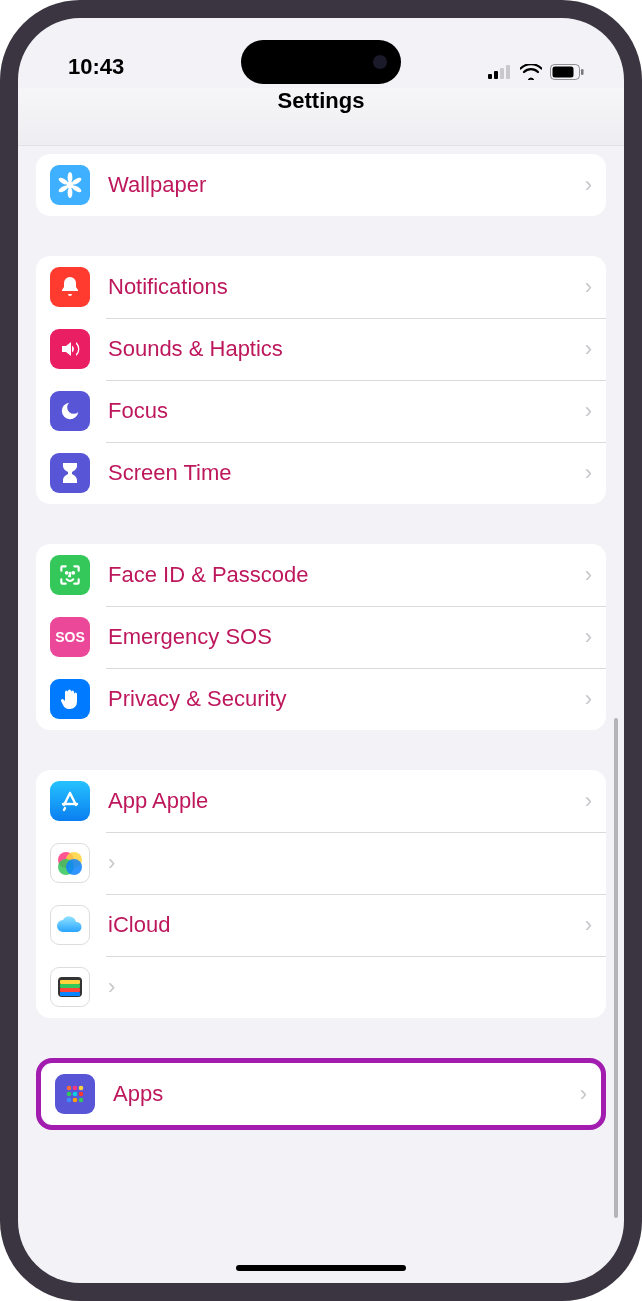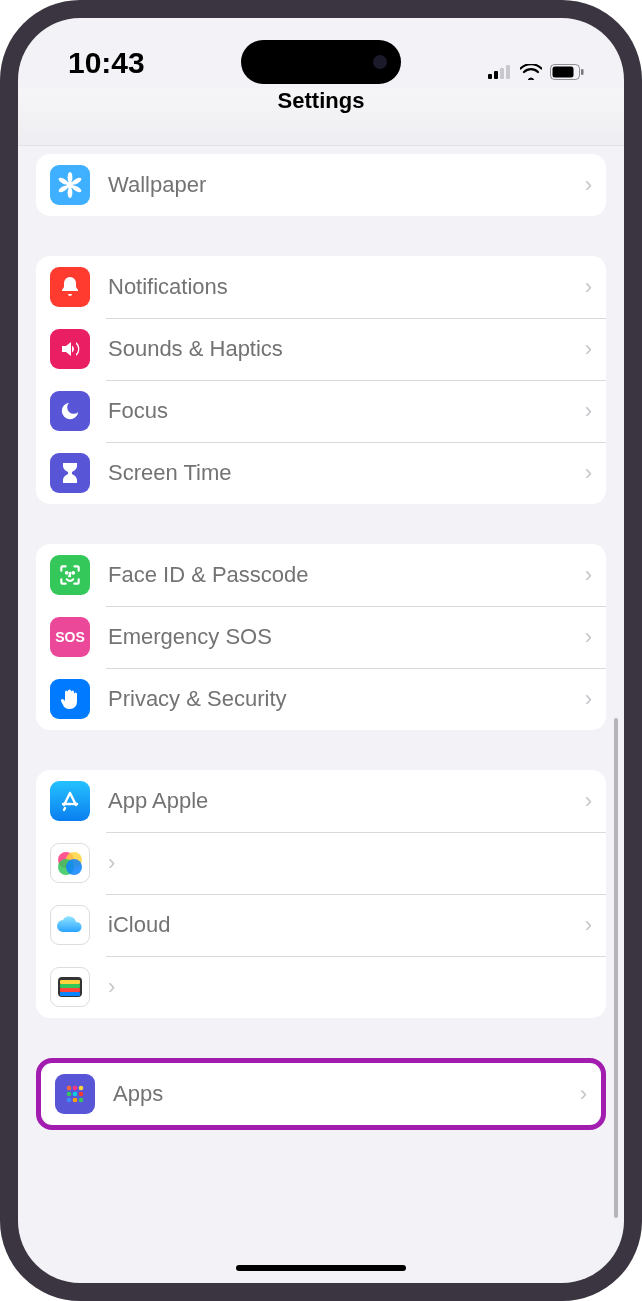--- a/index.html
+++ b/index.html
@@ -44,21 +44,21 @@
     background:#1a1a2a;
   }
   .status-bar {
     height: 70px;
     display: flex;
     align-items: flex-end;
     justify-content: space-between;
     padding: 0 40px 8px 50px;
   }
   .sb-time {
-    font-size: 30px;
+    font-size: 22px;
     font-weight: 600;
     color: #000;
   }
   .sb-icons {
     display: flex;
     align-items: center;
     gap: 8px;
   }
   .header {
     height: 58px;
@@ -104,21 +104,21 @@
     border-radius: 9px;
     display: flex; align-items: center; justify-content: center;
     flex-shrink: 0;
     margin-right: 18px;
     font-size: 22px;
     color: #fff;
   }
   .row-label {
     flex: 1;
     font-size: 22px;
-    color: #737373;
+    color: #be185d;
   }
   .chevron {
     color: #c7c7cc;
     font-size: 22px;
     font-weight: 300;
   }
   .highlighted {
     border: 5px solid #a21caf;
     border-radius: 16px;
     margin-top: 40px;

